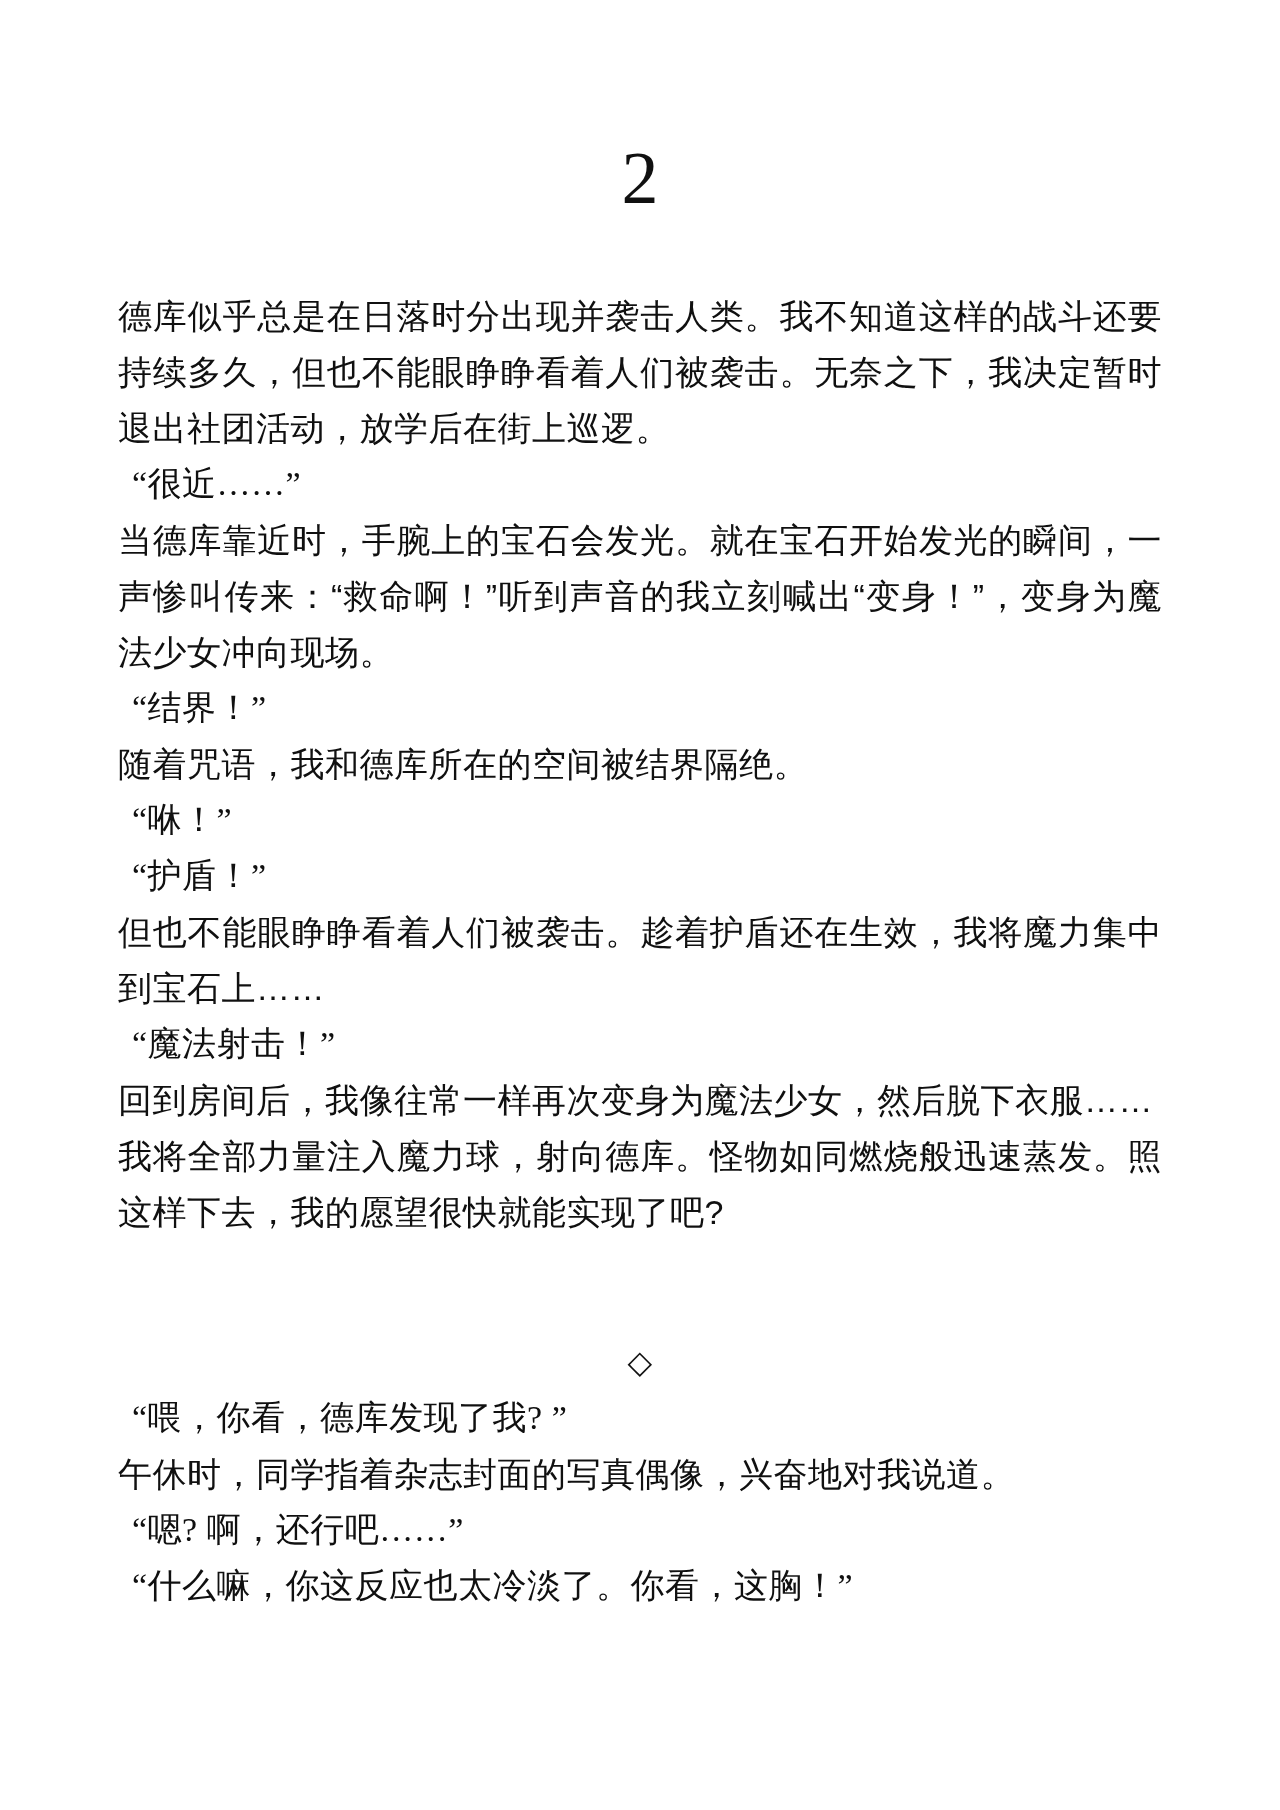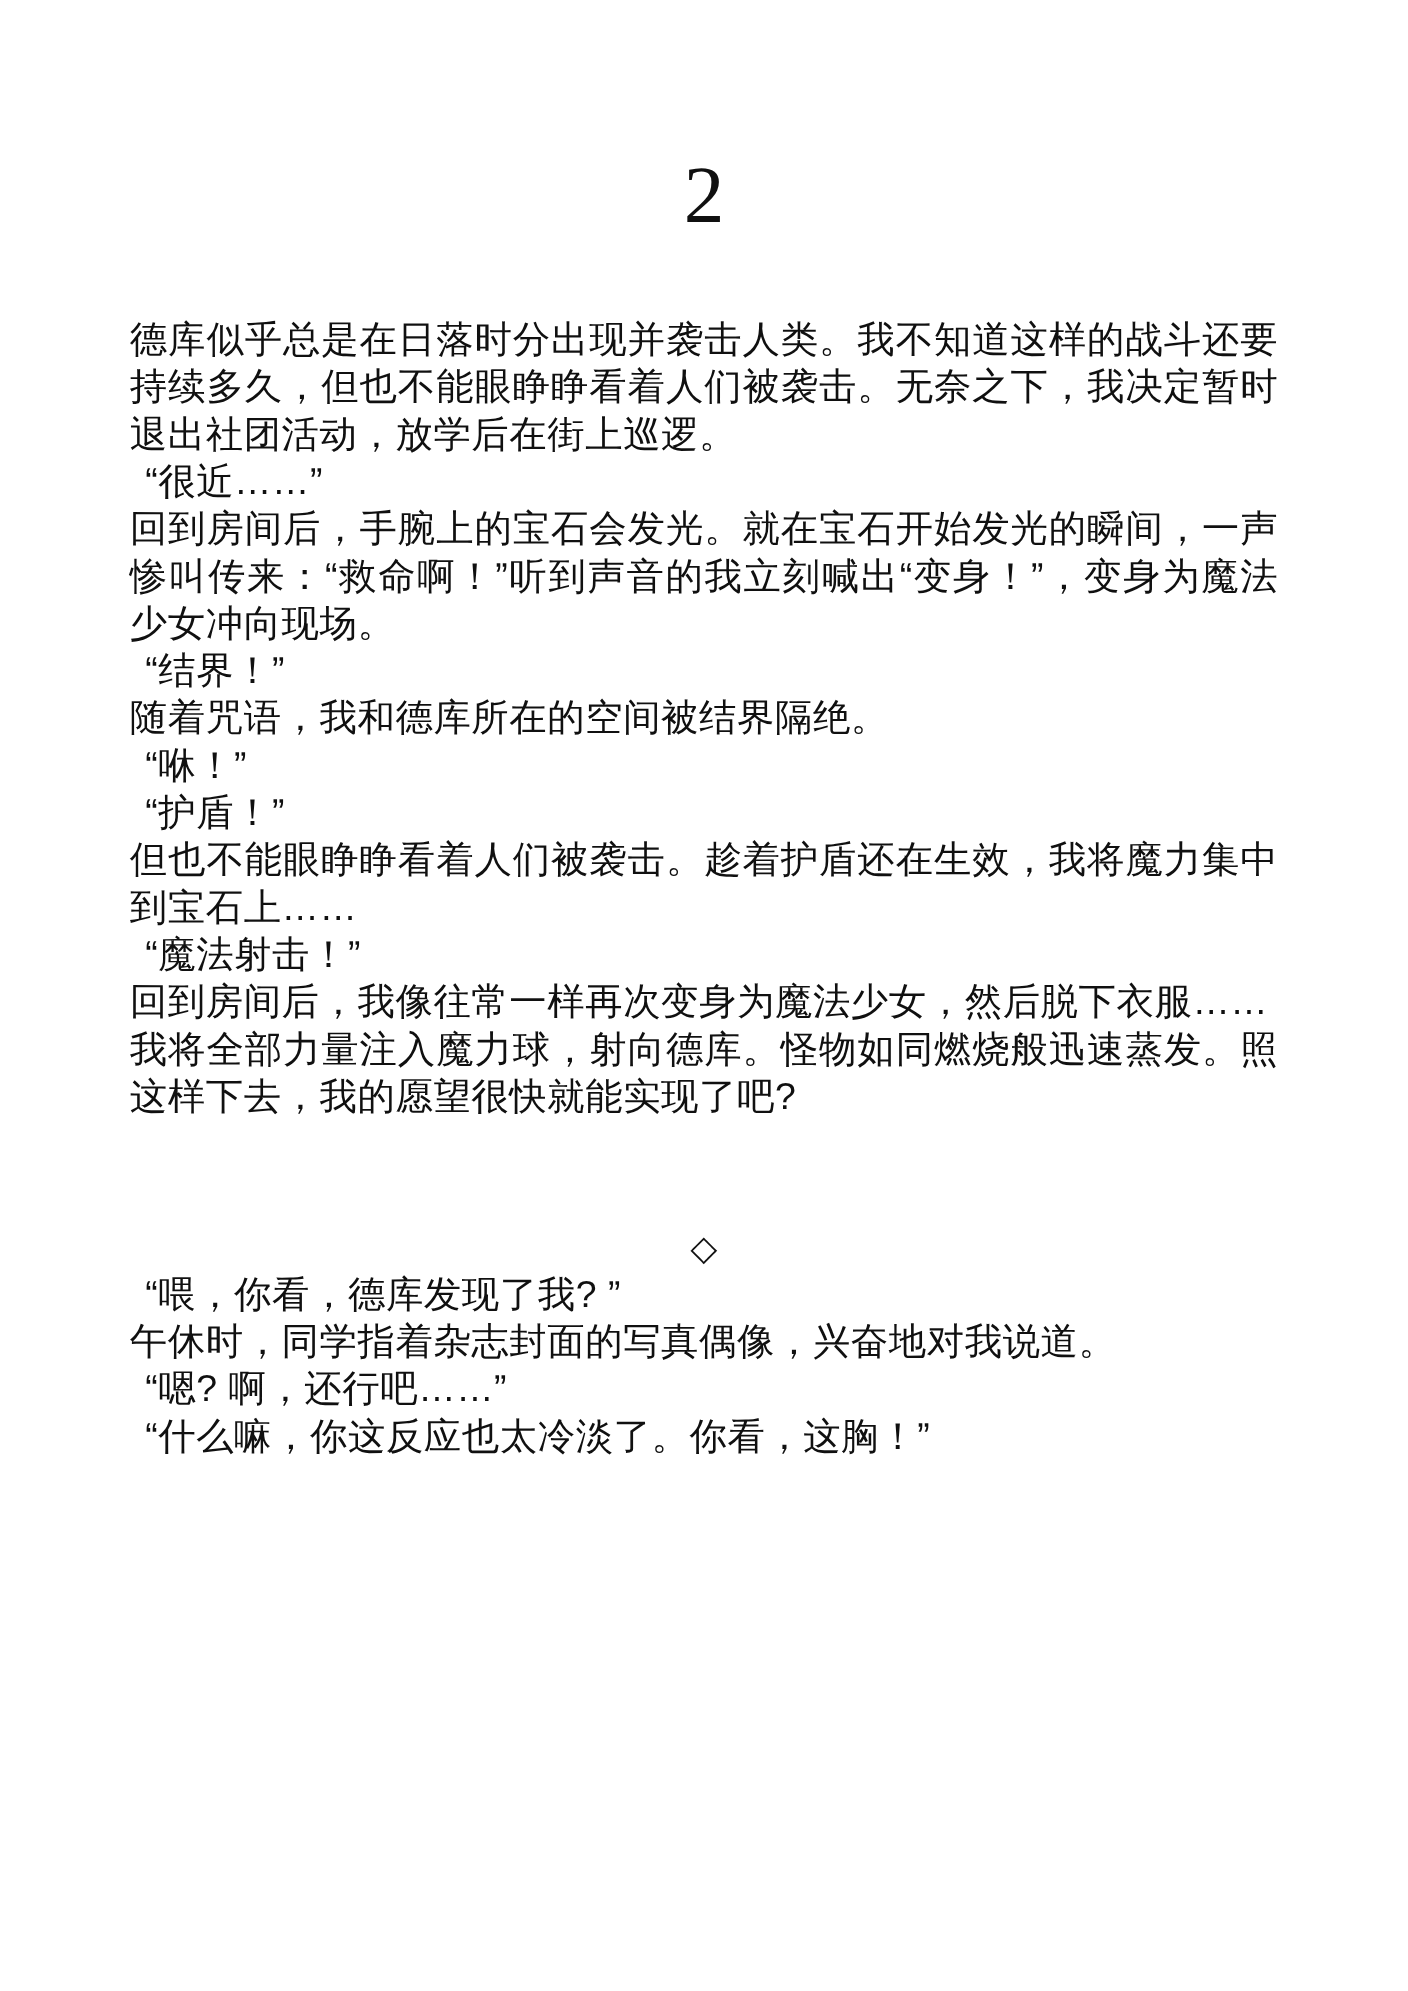--- a/index.html
+++ b/index.html
@@ -26,45 +26,46 @@
     font-weight: 400;
     font-size: 74px;
     line-height: 76px;
     text-align: center;
     margin: 0 0 72px 0;
     color: #101010;
   }
   .body-text p {
     margin: 0;
     font-size: 34px;
-    line-height: 43px;
+    line-height: 56px;
     letter-spacing: 0.5px;
   }
   .body-text p.narration {
     text-align: justify;
   }
   .body-text p.dialogue {
     text-indent: 14px;
+    font-family: Liberation Serif, serif;
   }
   .body-text p.divider {
     text-align: center;
     text-indent: 0;
     margin-top: 94px;
     font-size: 32px;
   }
 </style>
 </head>
 <body>
 
 <div class="page">
   <h1 class="chapter-number">2</h1>
   <main class="body-text">
       <p class="narration">德库似乎总是在日落时分出现并袭击人类。我不知道这样的战斗还要持续多久，但也不能眼睁睁看着人们被袭击。无奈之下，我决定暂时退出社团活动，放学后在街上巡逻。</p>
       <p class="dialogue">“很近……”</p>
-      <p class="narration">回到房间后，手腕上的宝石会发光。就在宝石开始发光的瞬间，一声惨叫传来：“救命啊！”听到声音的我立刻喊出“变身！”，变身为魔法少女冲向现场。</p>
+      <p class="narration">当德库靠近时，手腕上的宝石会发光。就在宝石开始发光的瞬间，一声惨叫传来：“救命啊！”听到声音的我立刻喊出“变身！”，变身为魔法少女冲向现场。</p>
       <p class="dialogue">“结界！”</p>
       <p class="narration">随着咒语，我和德库所在的空间被结界隔绝。</p>
       <p class="dialogue">“咻！”</p>
       <p class="dialogue">“护盾！”</p>
       <p class="narration">但也不能眼睁睁看着人们被袭击。趁着护盾还在生效，我将魔力集中到宝石上……</p>
       <p class="dialogue">“魔法射击！”</p>
       <p class="narration">回到房间后，我像往常一样再次变身为魔法少女，然后脱下衣服……</p>
       <p class="narration">我将全部力量注入魔力球，射向德库。怪物如同燃烧般迅速蒸发。照这样下去，我的愿望很快就能实现了吧?</p>
       <p class="divider">◇</p>
       <p class="dialogue">“喂，你看，德库发现了我? ”</p>

